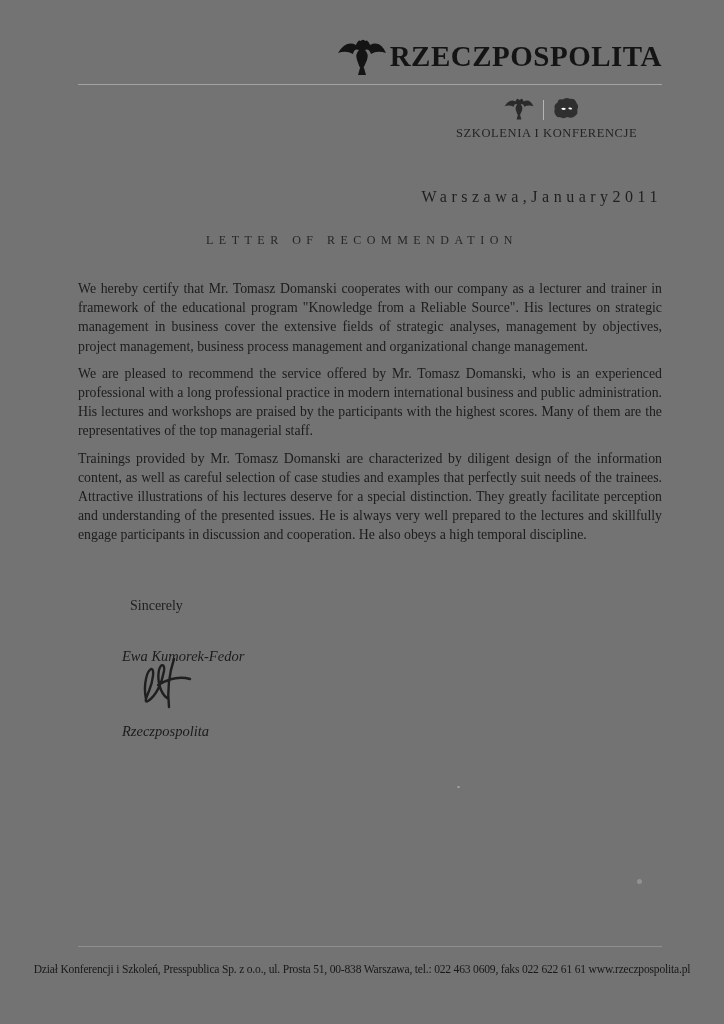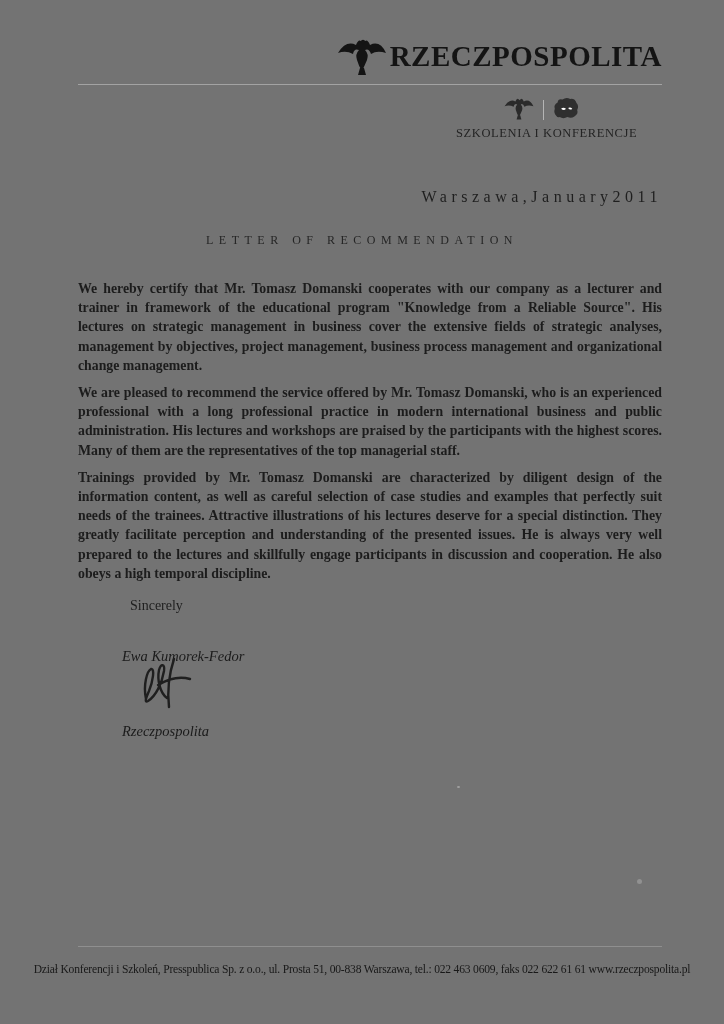--- a/index.html
+++ b/index.html
@@ -51,21 +51,21 @@
     text-align: center; font-size: 12px; letter-spacing: 5.5px;
     color: #262626; white-space: nowrap;
   }
 
   
   .body-text {
     position: absolute; top: 279px; left: 78px; width: 584px;
   }
   .body-text p {
     font-size: 13.8px; line-height: 19.2px; text-align: justify;
-    color: #1c1c1c; margin-bottom: 8px; font-weight: bold;
+    color: #1c1c1c; margin-bottom: 8px;
   }
 
   
   .closing    { position: absolute; top: 598px; left: 122px; font-size: 14px; color: #1e1e1e; margin-left: 8px; }
   .sig-name   { position: absolute; top: 648px; left: 122px; font-size: 14.5px; font-style: italic; color: #1b1b1b; }
   .sig-scribble { position: absolute; top: 655px; left: 136px; }
   .sig-role   { position: absolute; top: 694px; left: 122px; font-size: 14.5px; font-style: italic; color: #1b1b1b; }
   .sig-company{ position: absolute; top: 723px; left: 122px; font-size: 14.5px; font-style: italic; color: #1b1b1b; }
 
   

